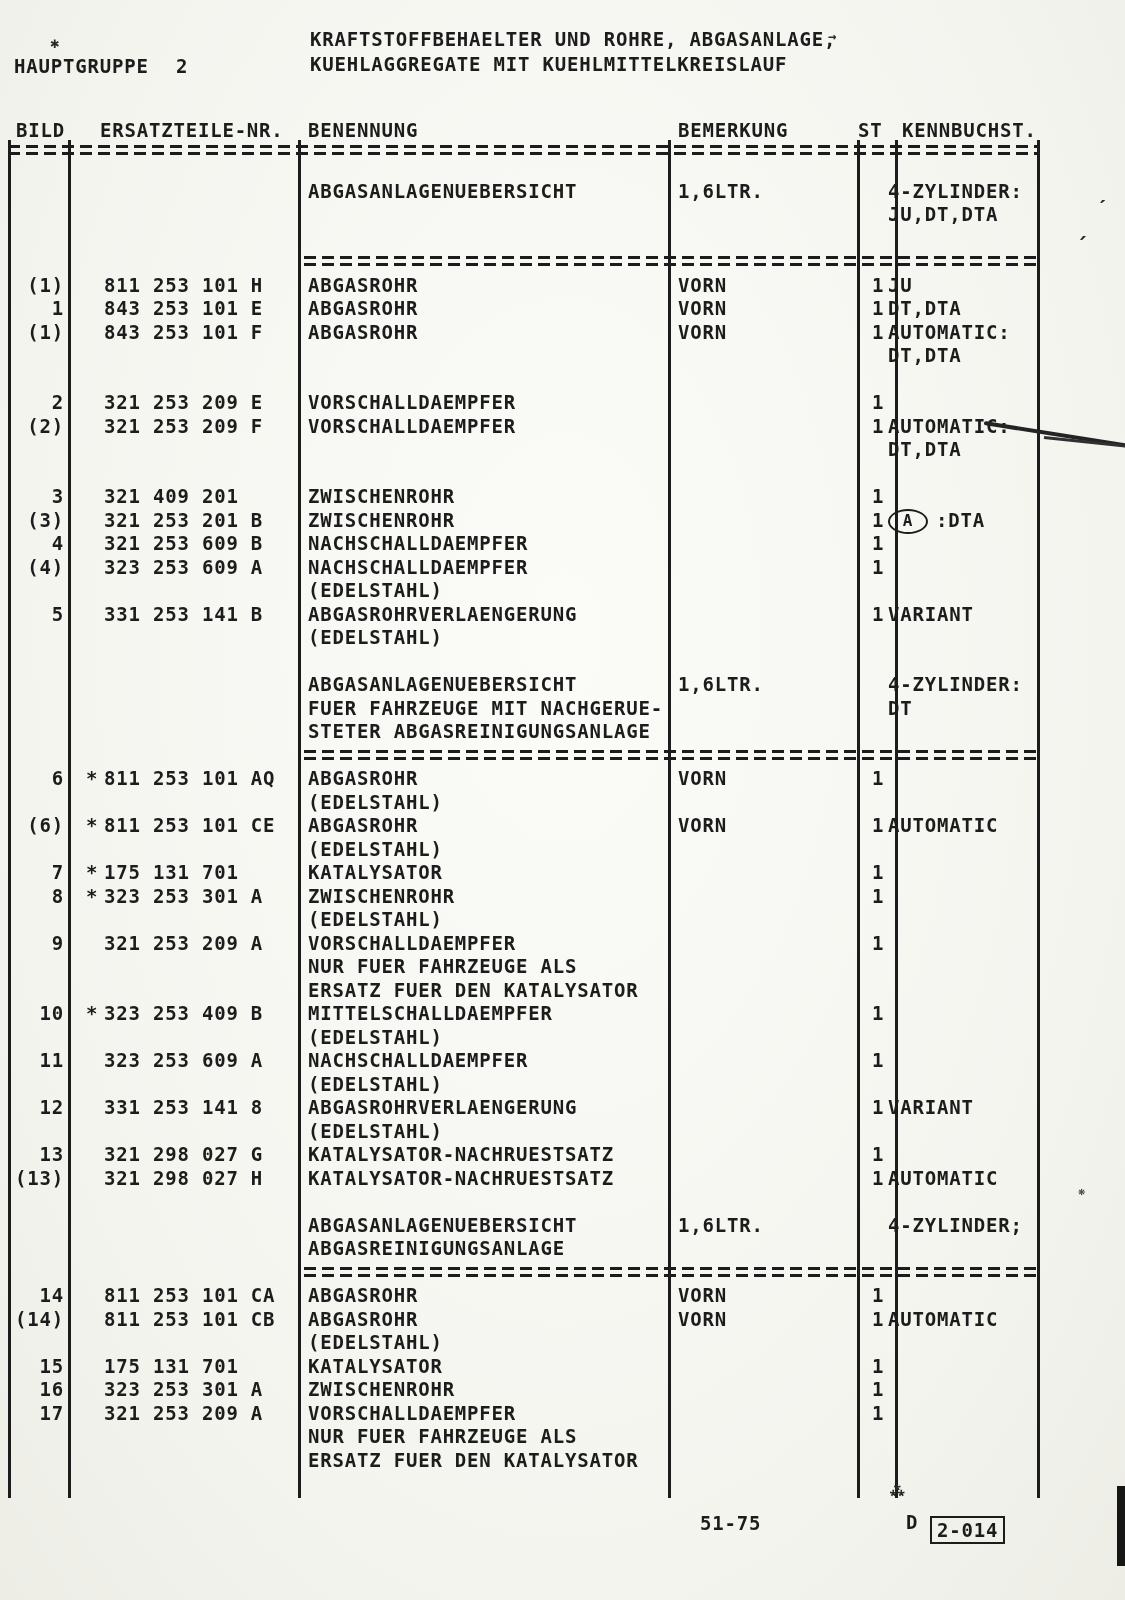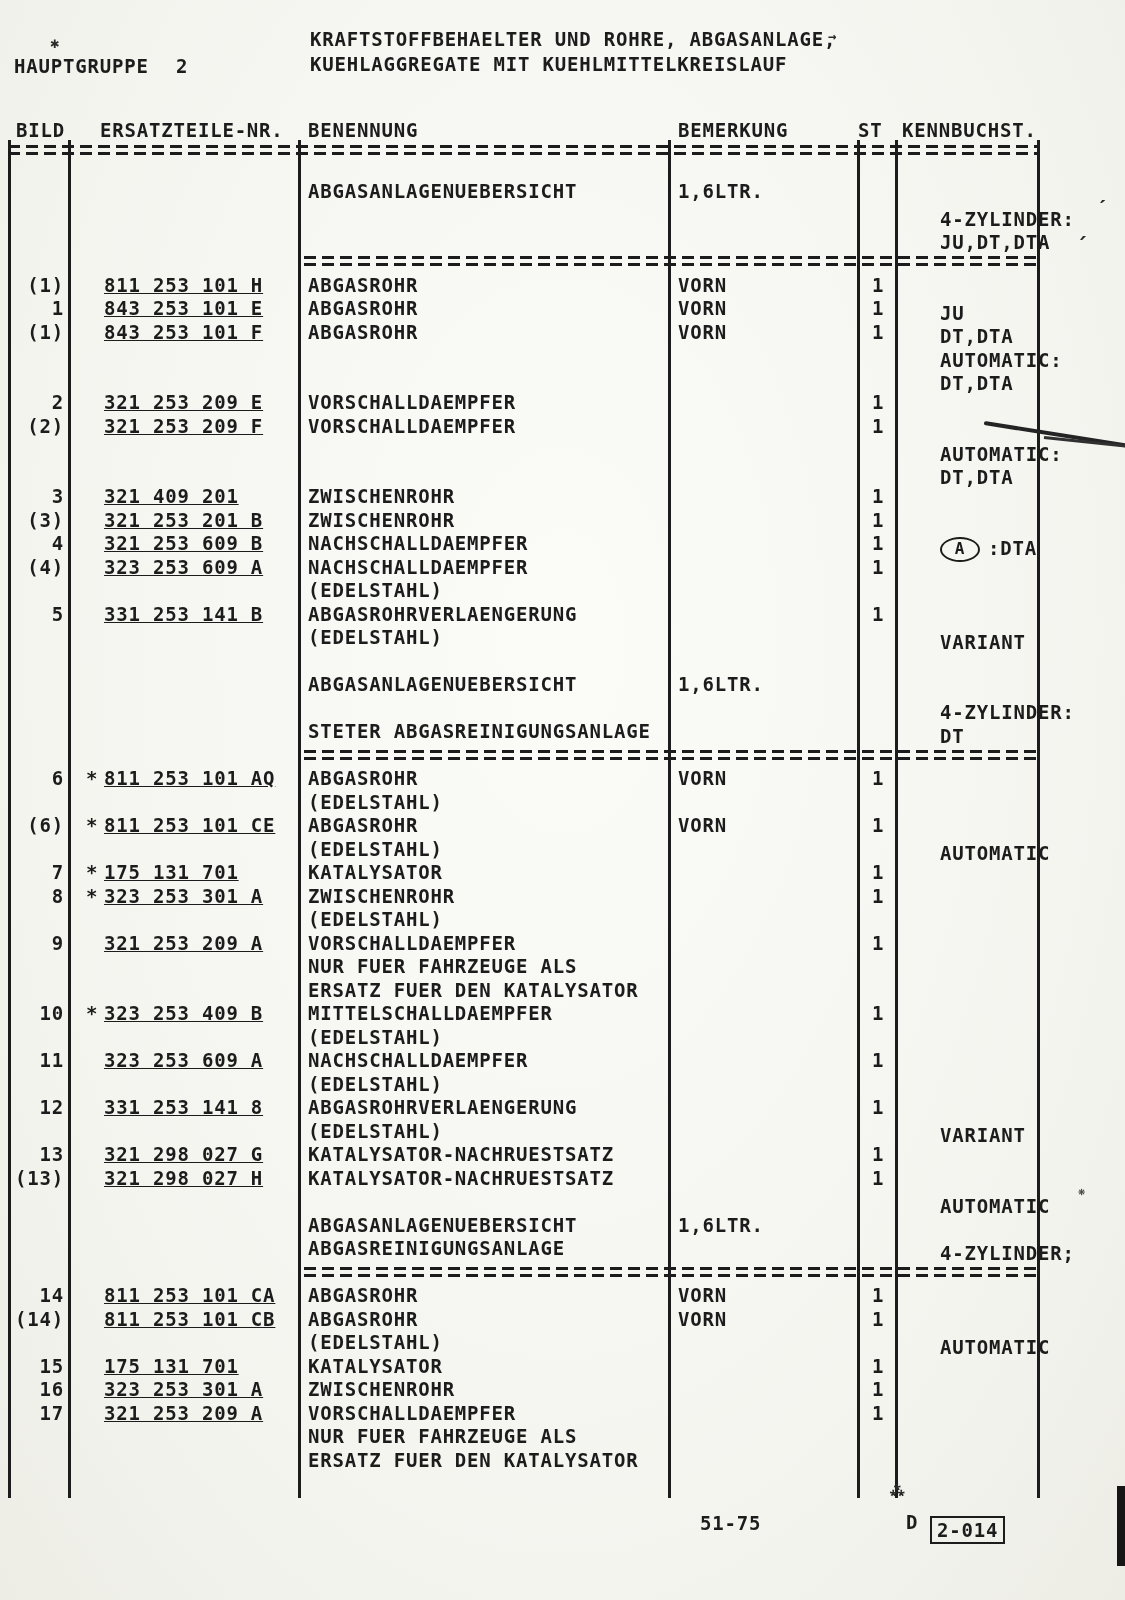--- a/index.html
+++ b/index.html
@@ -19,25 +19,25 @@
       repeating-linear-gradient(90deg,var(--ink) 0 12px,transparent 12px 18px);
     background-size:100% 3px,100% 3px;
     background-position:0 0,0 7px;
     background-repeat:no-repeat,no-repeat;}
   
   #rows{position:absolute;left:8px;top:156px;width:1032px;}
   .trow{position:relative;height:23.5px;padding-left:40px;}
   .c{position:absolute;top:0;white-space:pre;line-height:23.5px;}
   .c.bild{left:0;width:56px;text-align:right;}
   .c.star{left:78px;}
-  .c.nr{left:96px;text-decoration:underline;}
+  .c.nr{left:96px;}
   .c.ben{left:300px;}
   .c.bem{left:670px;}
   .c.st{left:864px;}
-  .c.kenn{left:932px;margin-top:28px;}
+  .c.kenn{left:880px;}
   .rowsep{left:296px;width:733px;top:6px;}
   .circ{display:inline-block;min-width:36px;height:21px;line-height:19px;border:2px solid var(--ink);
         border-radius:50%;text-align:center;font-size:16px;vertical-align:1px;margin-right:8px;}
   .boxed{display:inline-block;border:2px solid var(--ink);padding:0 5px;line-height:24px;margin-top:12px;}
   
   .artifact{position:absolute;color:#2a2a2a;}
   .pen-stroke{position:absolute;left:984px;top:421px;width:152px;height:4px;background:#242424;
               transform:rotate(9deg);transform-origin:left center;border-radius:2px;}
   .pen-stroke2{position:absolute;left:1044px;top:436px;width:86px;height:3px;background:#303030;
               transform:rotate(6deg);transform-origin:left center;}
@@ -167,20 +167,21 @@
       <div class="trow">
         <span class="c ben">(EDELSTAHL)</span>
       </div>
       <div class="trow"></div>
       <div class="trow">
         <span class="c ben">ABGASANLAGENUEBERSICHT</span>
         <span class="c bem">1,6LTR.</span>
         <span class="c kenn">4-ZYLINDER:</span>
       </div>
       <div class="trow">
+        <span class="c ben">FUER FAHRZEUGE MIT NACHGERUE-</span>
         <span class="c kenn">DT</span>
       </div>
       <div class="trow">
         <span class="c ben">STETER ABGASREINIGUNGSANLAGE</span>
       </div>
       <div class="trow">
         <div class="dashline rowsep"></div>
       </div>
       <div class="trow">
         <span class="c bild">6</span>

